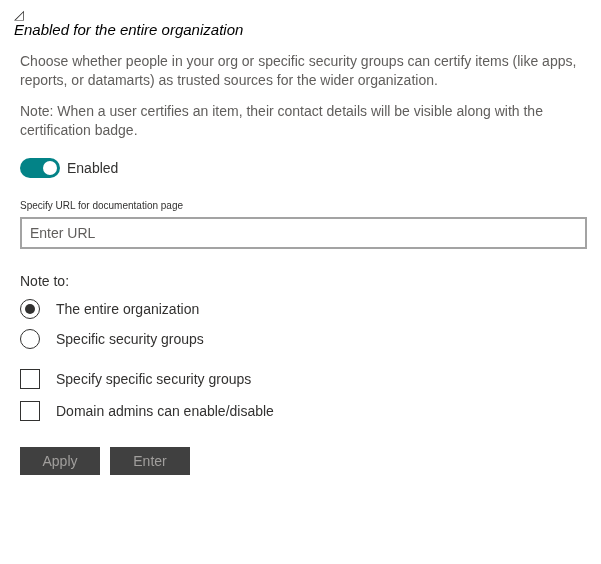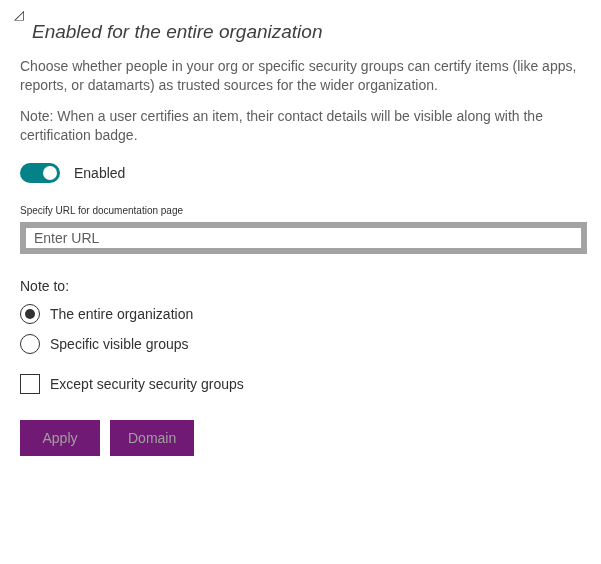--- a/index.html
+++ b/index.html
@@ -23,40 +23,39 @@
     width: 12px;
     line-height: 1;
     user-select: none;
   }
   .title {
     font-size: 16px;
     font-weight: 400;
     color: #323130;
   }
   .subtitle {
-    margin-left: 18px;
     font-style: italic;
-    color: #404040;
-    font-size: 19px;
+    color: #000000;
+    font-size: 15px;
     margin-top: 0px;
   }
   .content {
     margin-left: 6px;
     margin-top: 14px;
   }
   .desc {
     color: #605e5c;
     font-size: 14px;
     line-height: 1.35;
     margin-bottom: 12px;
   }
   .toggle-row {
     display: flex;
     align-items: center;
-    gap: 14px;
+    gap: 7px;
     margin-top: 18px;
     margin-bottom: 22px;
   }
   .toggle {
     position: relative;
     width: 40px;
     height: 20px;
     background: #038387;
     border-radius: 10px;
     cursor: pointer;
@@ -78,39 +77,39 @@
     font-size: 10px;
     color: #323130;
     margin-bottom: 6px;
   }
   .text-input {
     width: 100%;
     height: 32px;
     padding: 5px 8px;
     font-size: 14px;
     font-family: inherit;
-    border: 6px solid #a3a3a3;
+    border: 2px solid #a3a3a3;
     outline: none;
     color: #323130;
   }
   .text-input::placeholder {
     color: #605e5c;
   }
   .section-label {
     margin-top: 24px;
     font-size: 14px;
     color: #323130;
   }
   .radio-group {
     margin-top: 10px;
   }
   .radio-item, .check-item {
     display: flex;
     align-items: center;
-    gap: 10px;
+    gap: 16px;
     margin-top: 10px;
     cursor: pointer;
   }
   .radio {
     width: 20px;
     height: 20px;
     border: 1px solid #323130;
     border-radius: 50%;
     position: relative;
     flex-shrink: 0;
@@ -139,23 +138,23 @@
     font-size: 14px;
     color: #323130;
   }
   .buttons {
     margin-top: 26px;
     display: flex;
     gap: 10px;
   }
   .btn {
     min-width: 80px;
-    height: 36px;
+    height: 28px;
     padding: 0 18px;
-    background: #701a75;
+    background: #404040;
     border: none;
     color: #a19f9d;
     font-size: 14px;
     font-family: inherit;
     cursor: default;
   }
 </style>
 </head>
 <body>
 
@@ -181,31 +180,35 @@
 
   <div class="section-label">Note to:</div>
 
   <div class="radio-group">
     <div class="radio-item">
       <div class="radio selected"></div>
       <span>The entire organization</span>
     </div>
     <div class="radio-item">
       <div class="radio"></div>
-      <span>Specific visible groups</span>
+      <span>Specific security groups</span>
     </div>
   </div>
 
   <div class="check-section">
     <div class="check-item">
       <div class="checkbox"></div>
-      <span>Except security security groups</span>
-    </div>
-  </div>
-
-
+      <span>Specify specific security groups</span>
+    </div>
+  </div>
+
+
+  <div class="check-item" style="margin-top:12px;">
+    <div class="checkbox"></div>
+    <span>Domain admins can enable/disable</span>
+  </div>
 
   <div class="buttons">
     <button class="btn">Apply</button>
-    <button class="btn">Domain</button>
+    <button class="btn">Enter</button>
   </div>
 
 </div>
 
 </body></html>

